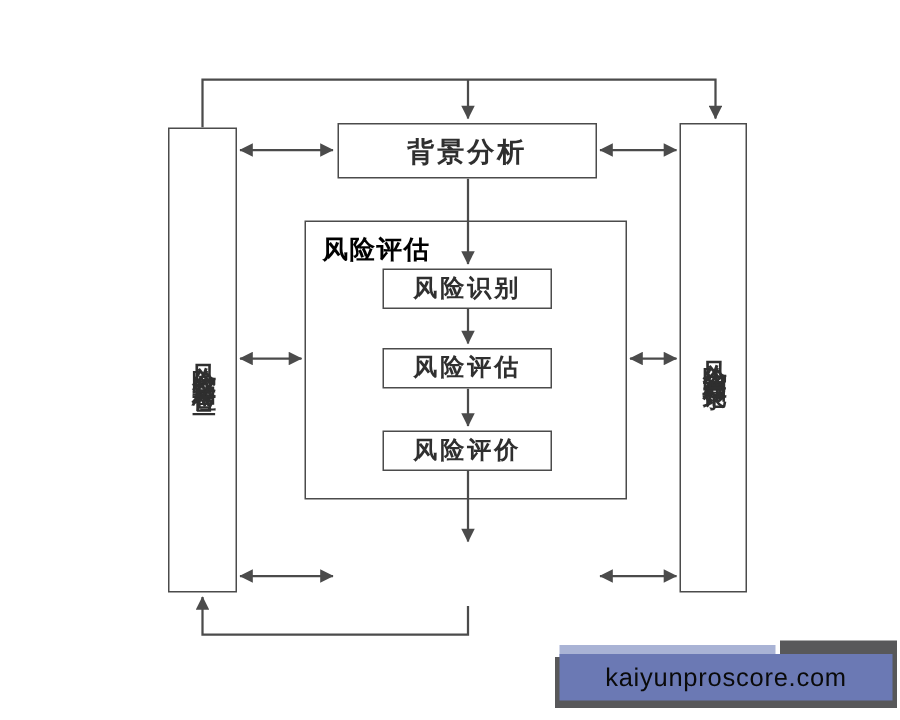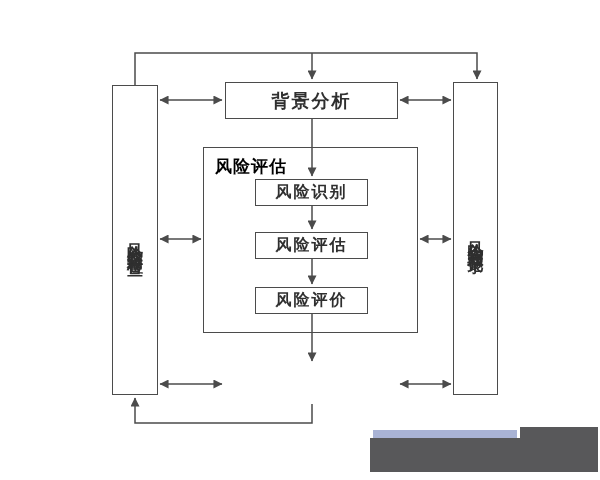--- a/index.html
+++ b/index.html
@@ -139,14 +139,15 @@
   <div class="node small n-identification">风险识别</div>
 
   <div class="node small n-analysis">风险评估</div>
 
   <div class="node small n-evaluation">风险评价</div>
 
 
   <div class="wm-shadow-bottom"></div>
   <div class="wm-shadow-top"></div>
   <div class="wm-strip"></div>
+  <div class="wm-panel">kaiyunproscore.com</div>
 
 </div>
 
 </body></html>

